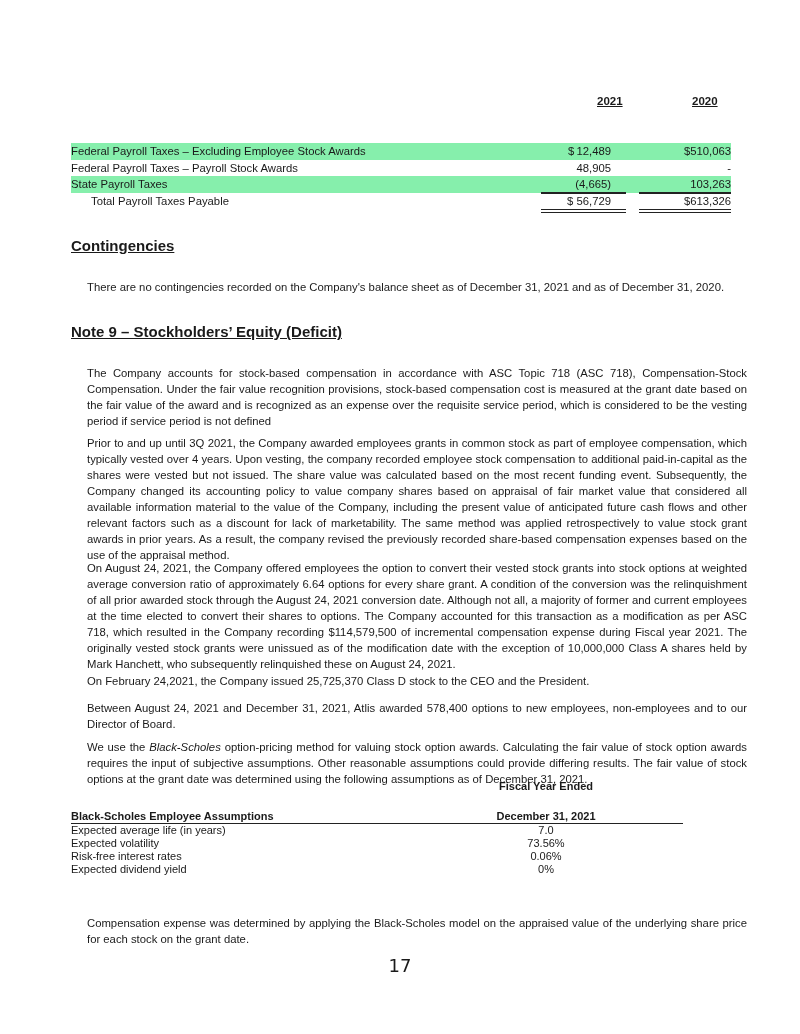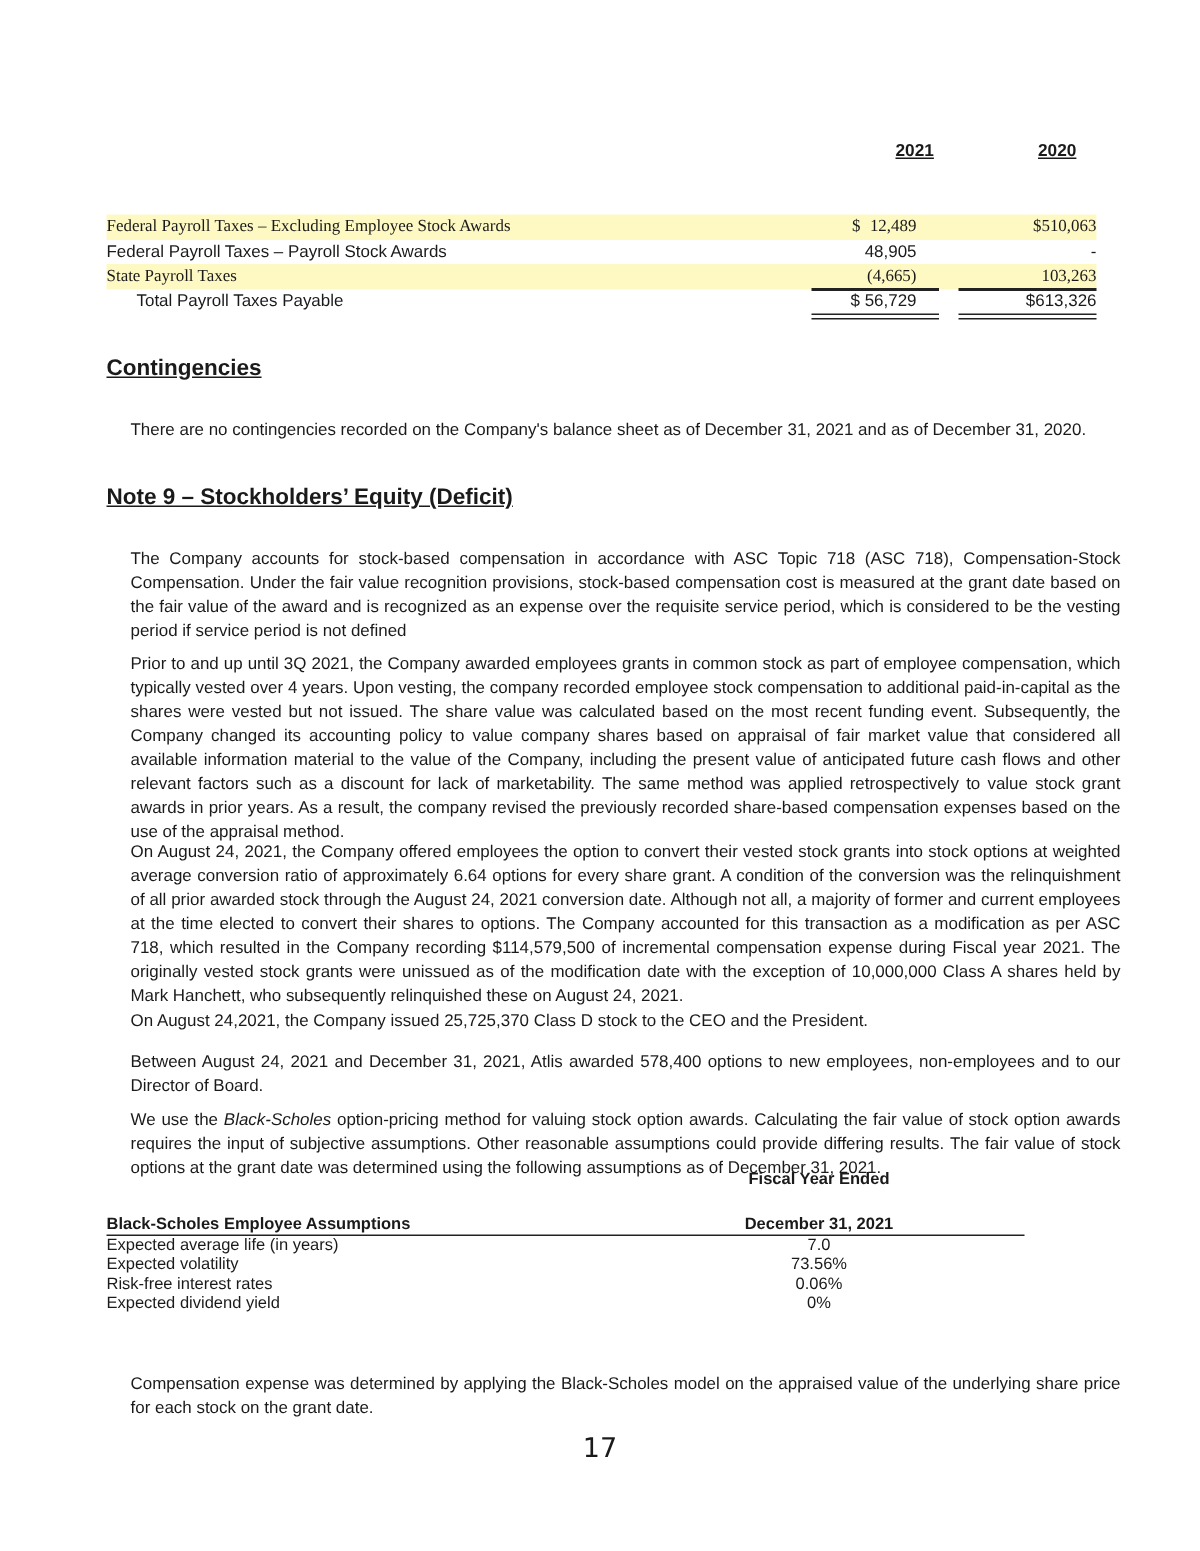--- a/index.html
+++ b/index.html
@@ -2,21 +2,21 @@
 <html><head>
 <meta charset="utf-8">
 <style>
   html, body { margin: 0; padding: 0; background: #ffffff; }
   body { width: 800px; height: 1034px; position: relative; overflow: hidden;
          font-family: "Liberation Sans", sans-serif; color: #1a1a1a; font-size: 11.3px; }
   .page { position: absolute; left: 71px; top: 0; width: 660px; }
   .yr { position: absolute; top: 95px; font-weight: bold; text-decoration: underline; font-size: 11.5px; }
   .ptable { position: absolute; top: 143px; left: 0; width: 660px; border-collapse: collapse; }
   .prow { height: 16.5px; display: flex; align-items: center; position: relative; }
-  .prow.shade { background: #fef9c3; font-family: Liberation Serif, serif; }
+  .prow.shade { background: #86efac; }
   .prow .lbl { flex: 1; }
   .prow .v1 { width: 60px; text-align: right; position: absolute; left: 480px; }
   .prow .v2 { width: 80px; text-align: right; position: absolute; left: 580px; }
   .prow .dol { position: absolute; left: 497px; }
   .total .lbl { padding-left: 20px; }
   .line1 { position: absolute; height: 1.5px; background: #222; }
   .dbl { position: absolute; height: 4px; border-top: 1.5px solid #222; border-bottom: 1.5px solid #222; box-sizing: border-box; }
   h3 { margin: 0; font-size: 15px; font-weight: bold; text-decoration: underline; position: absolute; }
   p { margin: 16px; position: absolute; width: 660px; line-height: 16px; text-align: justify; }
   .bs { position: absolute; top: 780px; left: 0; width: 612px; }
@@ -60,21 +60,21 @@
   <div class="dbl" style="top:209px;left:470px;width:85px"></div>
   <div class="dbl" style="top:209px;left:568px;width:92px"></div>
 
   <h3 style="top:237px">Contingencies</h3>
   <p style="top:263px">There are no contingencies recorded on the Company's balance sheet as of December 31, 2021 and as of December 31, 2020.</p>
 
   <h3 style="top:323px">Note 9 – Stockholders’ Equity (Deficit)</h3>
   <p style="top:349px">The Company accounts for stock-based compensation in accordance with ASC Topic 718 (ASC 718), Compensation-Stock Compensation. Under the fair value recognition provisions, stock-based compensation cost is measured at the grant date based on the fair value of the award and is recognized as an expense over the requisite service period, which is considered to be the vesting period if service period is not defined</p>
   <p style="top:419px">Prior to and up until 3Q 2021, the Company awarded employees grants in common stock as part of employee compensation, which typically vested over 4 years.  Upon vesting, the company recorded employee stock compensation to additional paid-in-capital as the shares were vested but not issued.  The share value was calculated based on the most recent funding event. Subsequently, the Company changed its accounting policy to value company shares based on appraisal of fair market value that considered all available information material to the value of the Company, including the present value of anticipated future cash flows and other relevant factors such as a discount for lack of marketability. The same method was applied retrospectively to value stock grant awards in prior years. As a result, the company revised the previously recorded share-based compensation expenses based on the use of the appraisal method.</p>
   <p style="top:544px">On August 24, 2021, the Company offered employees the option to convert their vested stock grants into stock options at weighted average conversion ratio of approximately 6.64 options for every share grant.  A condition of the conversion was the relinquishment of all prior awarded stock through the August 24, 2021 conversion date.  Although not all, a majority of former and current employees at the time elected to convert their shares to options. The Company accounted for this transaction as a modification as per ASC 718, which resulted in the Company recording $114,579,500 of incremental compensation expense during Fiscal year 2021. The originally vested stock grants were unissued as of the modification date with the exception of 10,000,000 Class A shares held by Mark Hanchett, who subsequently relinquished these on August 24, 2021.</p>
-  <p style="top:657px">On August 24,2021, the Company issued 25,725,370 Class D stock to the CEO and the President.</p>
+  <p style="top:657px">On February 24,2021, the Company issued 25,725,370 Class D stock to the CEO and the President.</p>
   <p style="top:684px">Between August 24, 2021 and December 31, 2021, Atlis awarded 578,400 options to new employees, non-employees and to our Director of Board.</p>
   <p style="top:723px"><span>We use the </span><i>Black-Scholes</i><span> option-pricing method for valuing stock option awards. Calculating the fair value of stock option awards requires the input of subjective assumptions. Other reasonable assumptions could provide differing results. The fair value of stock options at the grant date was determined using the following assumptions as of December 31, 2021.</span></p>
 
   <div class="bs">
     <div class="row hdr" style="height:30px">
       <span class="c2">Fiscal Year Ended</span>
     </div>
     <div class="row hdr" style="border-bottom:1.5px solid #222;">
       <span>Black-Scholes Employee Assumptions</span>
       <span class="c2">December 31, 2021</span>

